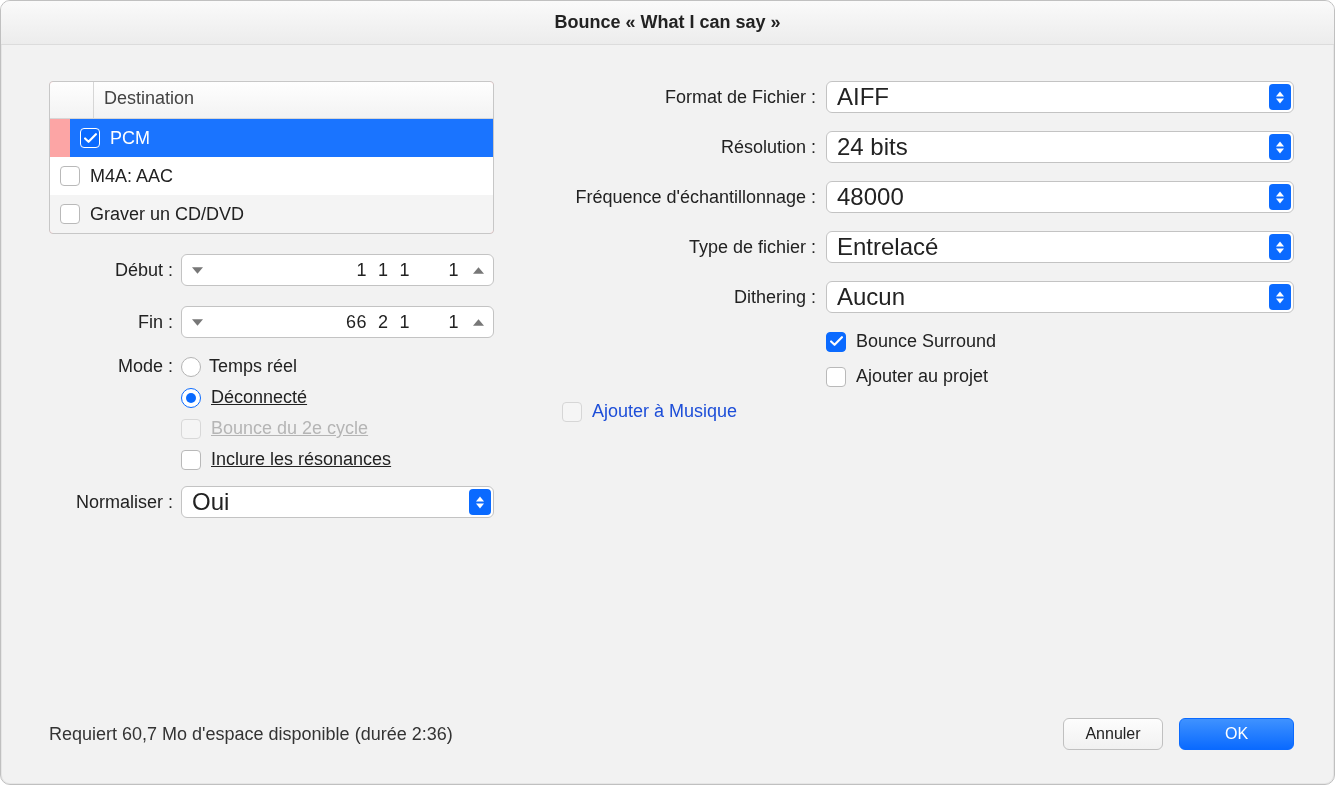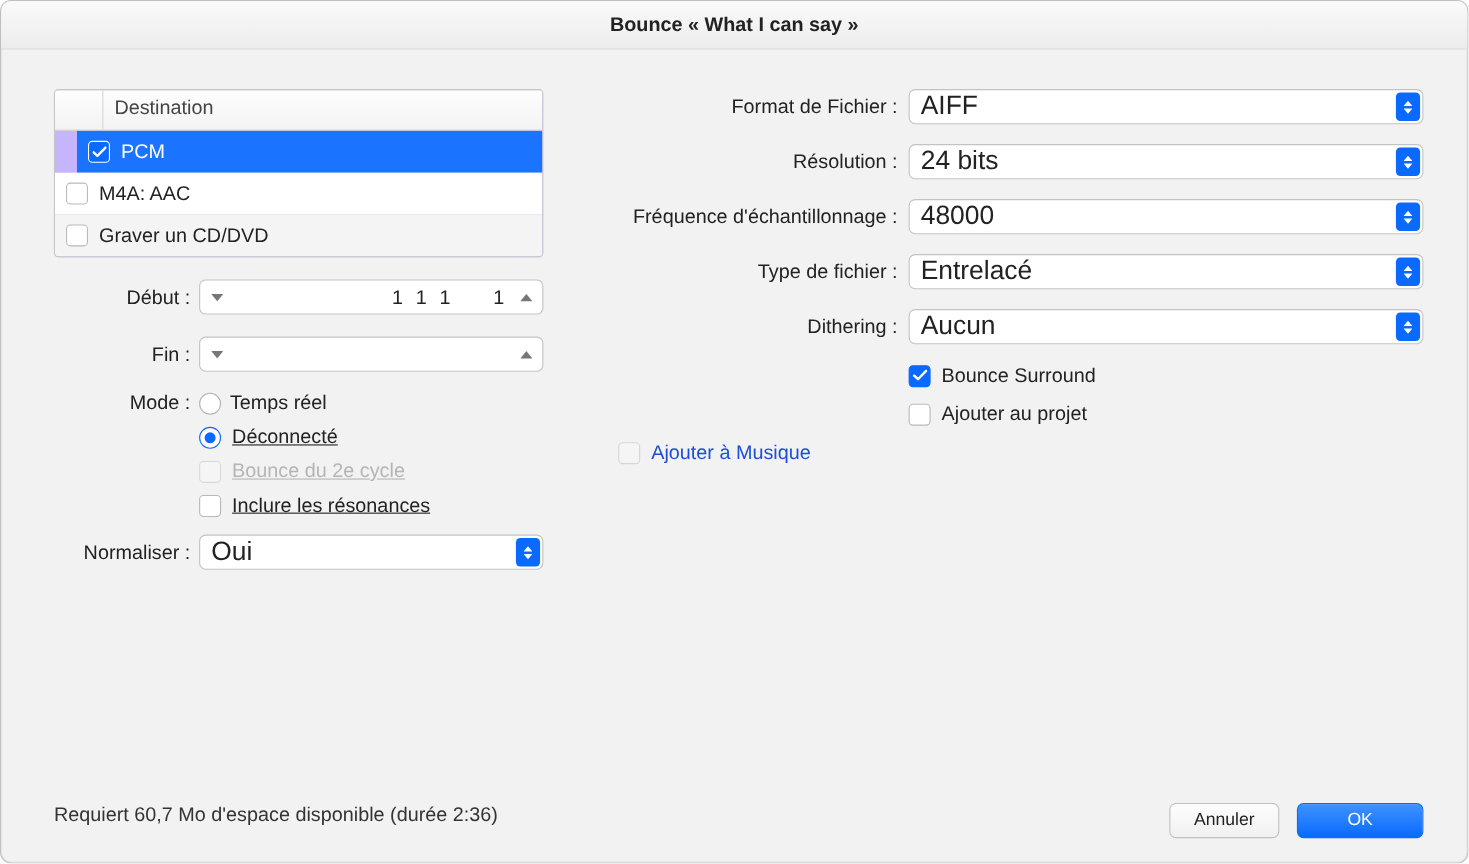--- a/index.html
+++ b/index.html
@@ -40,21 +40,21 @@
     flex: 0 0 445px;
   }
   .rightcol {
     flex: 1;
   }
   
   .dest-table {
     width: 100%;
     border: 1px solid #c7c7c7;
     border-radius: 4px;
-    background: #c4b5fd;
+    background: #fca5a5;
     overflow: hidden;
   }
   .dest-header {
     display: flex;
     border-bottom: 1px solid #d6d6d6;
     background: linear-gradient(#fefefe,#f3f3f3);
   }
   .dest-header .col1 {
     width: 44px;
     border-right: 1px solid #d6d6d6;
@@ -209,23 +209,24 @@
   .rcheckrow{
     display:flex; align-items:center; gap:10px;
     margin-left: 292px;
     margin-bottom:14px;
     font-size:18px;
   }
   .rcheckrow.disabled{ color:#1d4ed8;margin-left:28px;}
   
   .footer{
     position:absolute;
-    bottom: 22px;
+    bottom: 34px;
     left: 48px; right: 40px;
     display:flex;
+    align-items:center;
     justify-content:space-between;
     margin-top:30px;
   }
   .footer .info{ font-size:18px; color:#333;}
   .btn {
     height: 32px;
     border-radius: 6px;
     padding: 0 20px;
     border:1px solid #c0c0c0;
     background: linear-gradient(#fdfdfd,#f1f1f1);
@@ -299,20 +300,21 @@
       </div>
 
       <div class="formrow">
         <div class="formlabel">Fin :</div>
         <div class="stepper">
           <div class="chev">
             <svg viewBox="0 0 10 10">
                 <path d="M0 2 L5 8 L10 2 Z"></path>
               </svg>
           </div>
+          <div class="value">66  2  1       1</div>
           <div class="chev">
             <svg viewBox="0 0 10 10">
                 <path d="M0 8 L5 2 L10 8 Z"></path>
               </svg>
           </div>
         </div>
       </div>
 
       <div class="formrow" style="margin-top:18px;">
         <div class="formlabel">Mode :</div>

